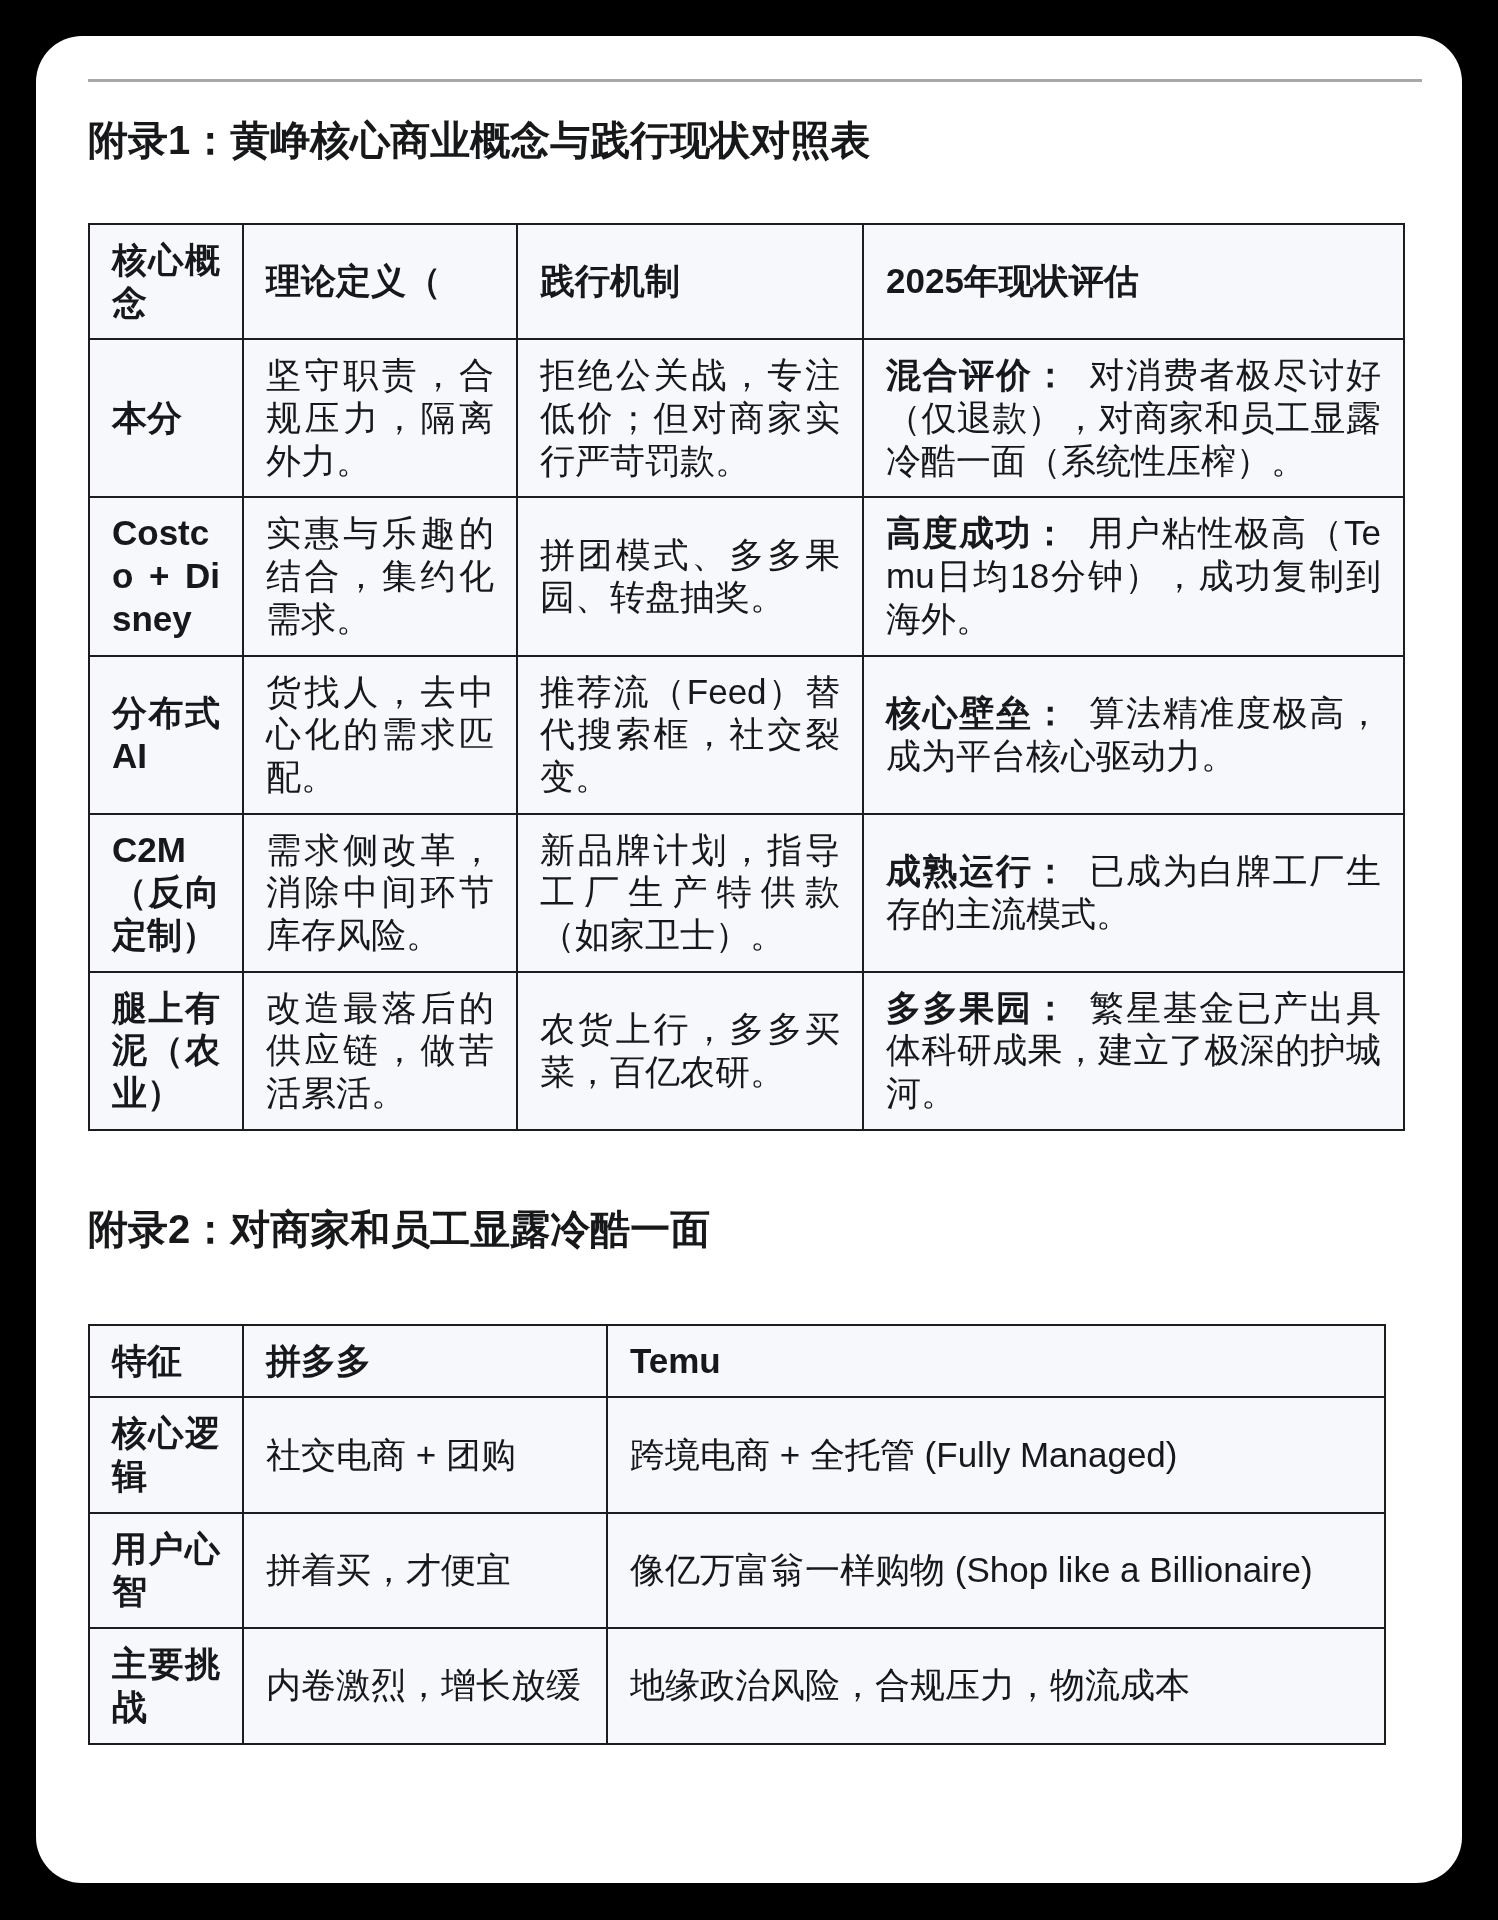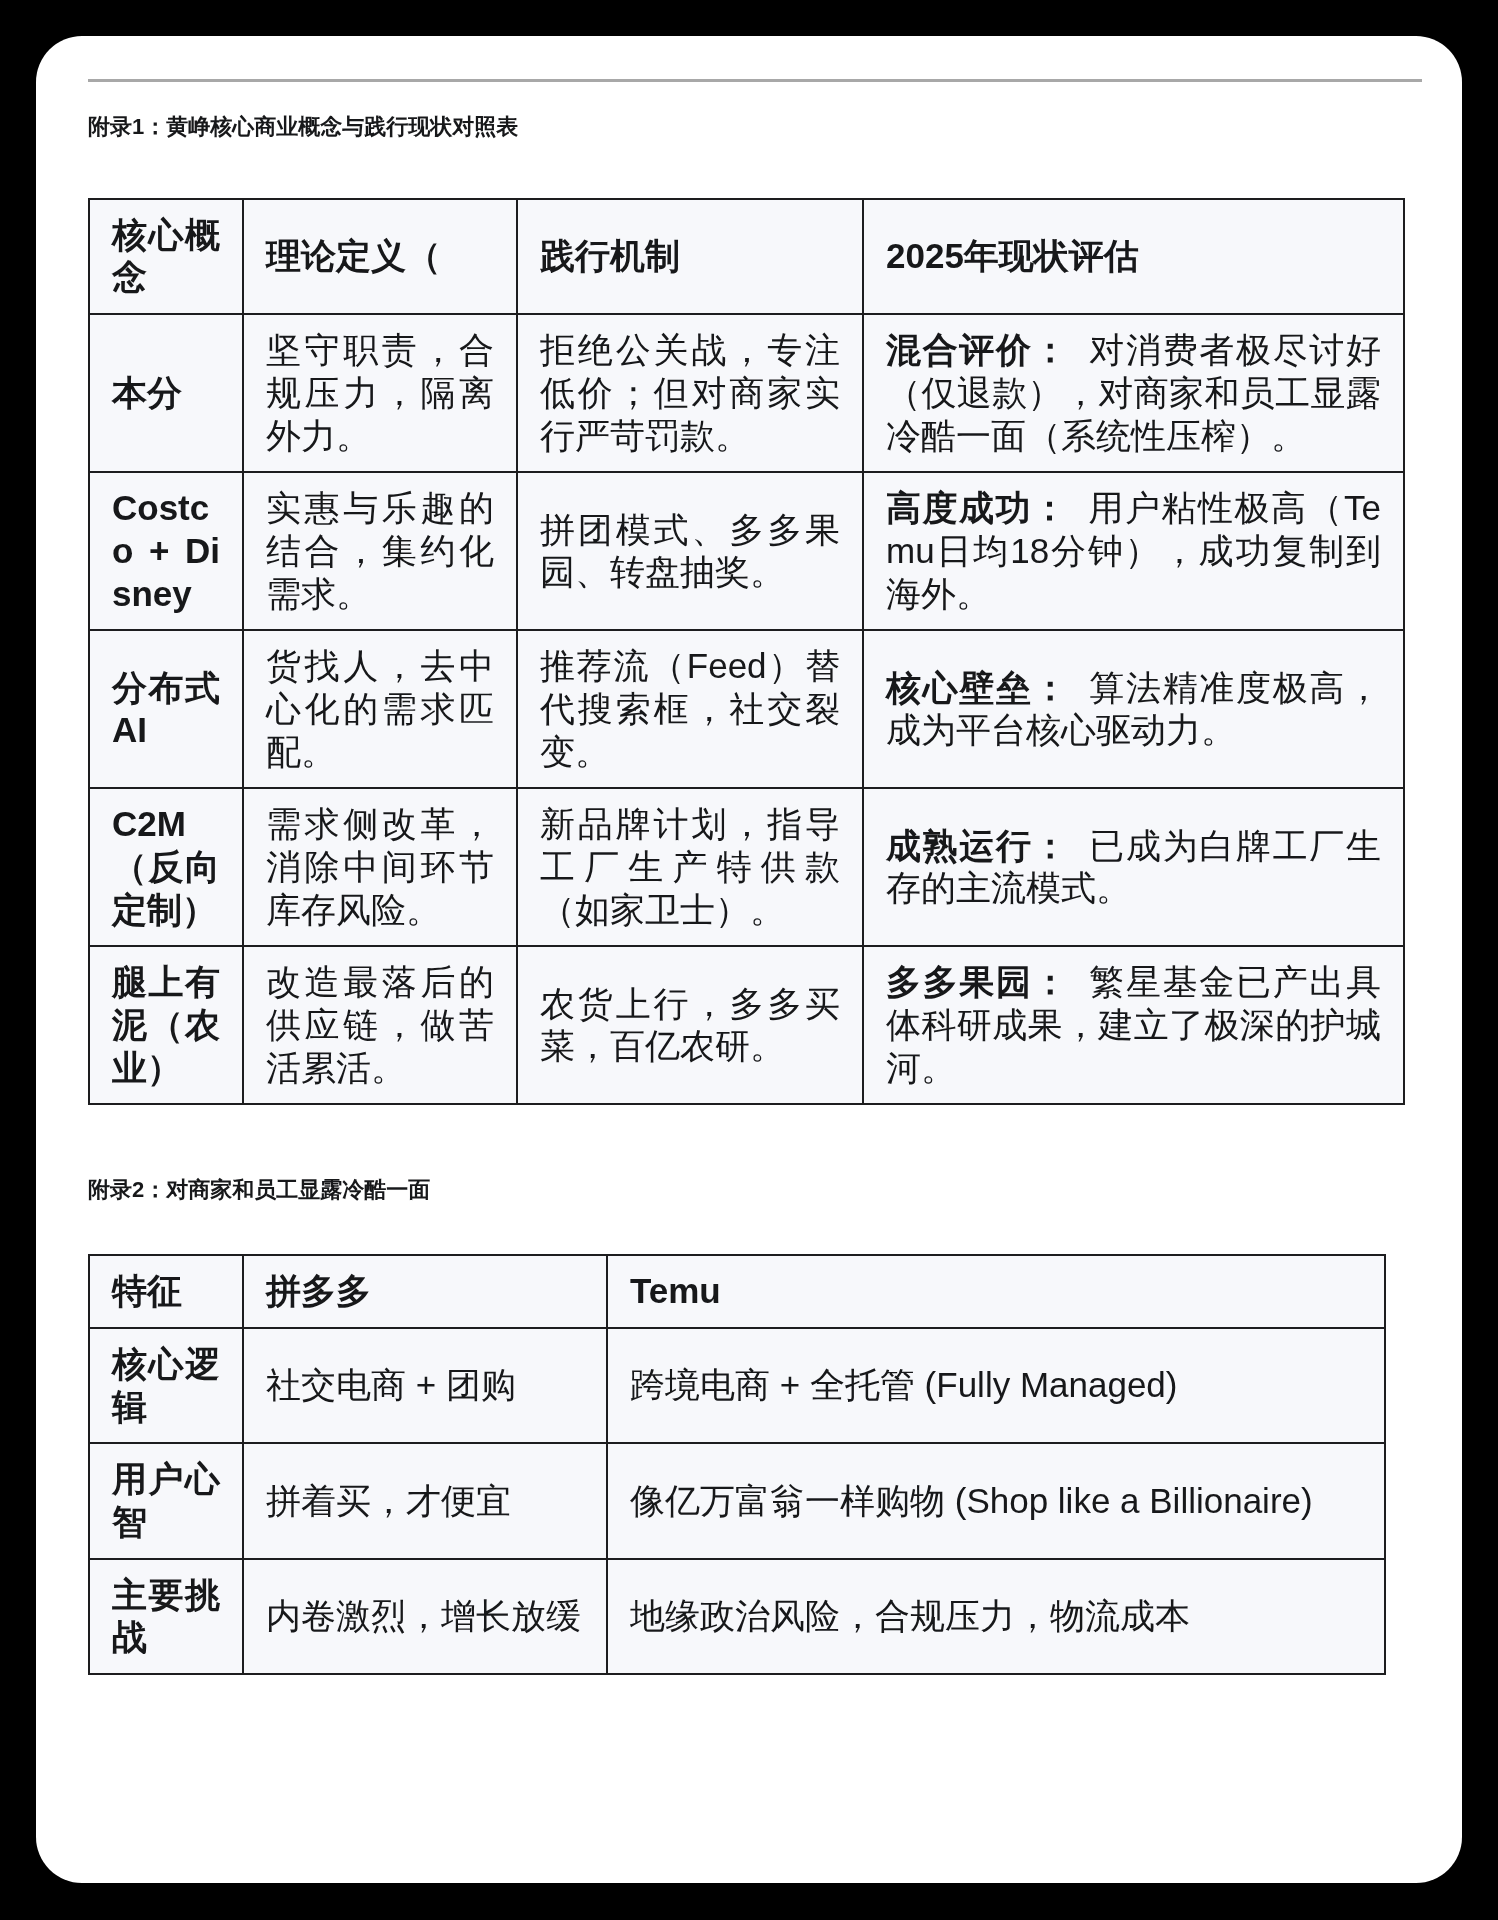--- a/index.html
+++ b/index.html
@@ -20,35 +20,35 @@
     overflow:hidden;
   }
   .divider{
     margin-top:43px;
     height:3px;
     background:#a8a8a8;
     border:none;
   }
   .sec-title{
     margin-top:30px;
-    font-size:22px;
+    font-size:40px;
     line-height:1.4;
     font-weight:600;
     color:#17181a;
   }
   .sec-title.second{
     margin-top:70px;
   }
   table{
     border-collapse:collapse;
     table-layout:fixed;
     margin-top:55px;
   }
   table.t1{width:1315px;margin-top:55px;}
-  table.t2{width:1296px;margin-top:48px;padding-left:16px;}
+  table.t2{width:1296px;margin-top:67px;padding-left:16px;}
   th,td{
     border:2px solid #1d1d1f;
     background:#f7f8fb;
     padding:14px 22px;
     font-size:35px;
     line-height:1.22;
     vertical-align:middle;
     text-align:justify;
     word-break:break-all;
     overflow-wrap:anywhere;

